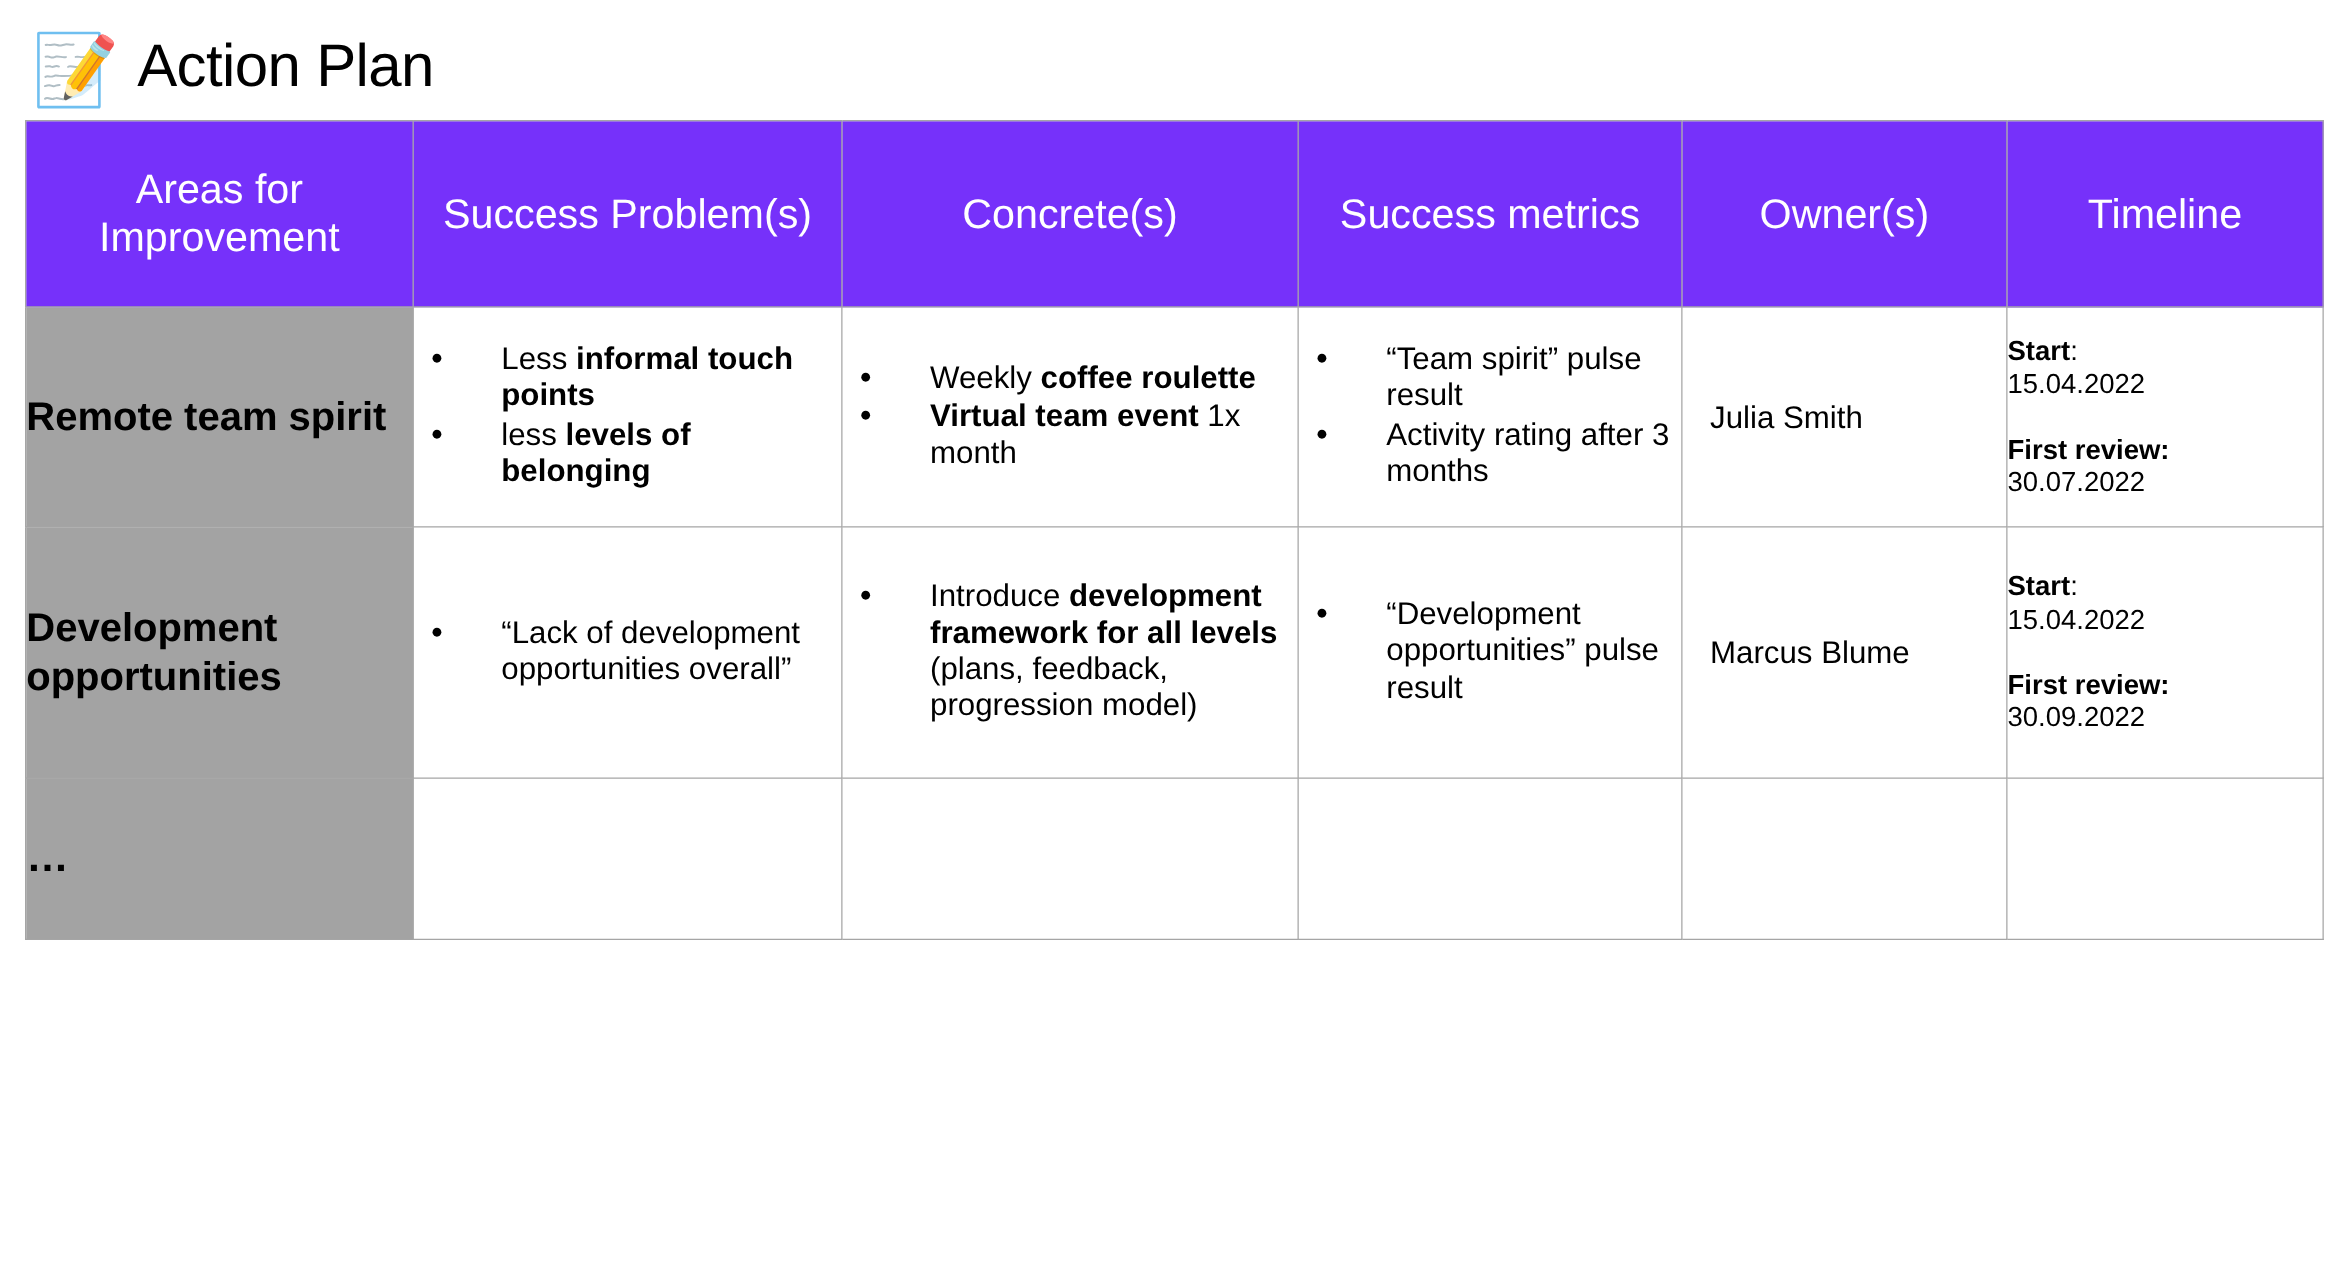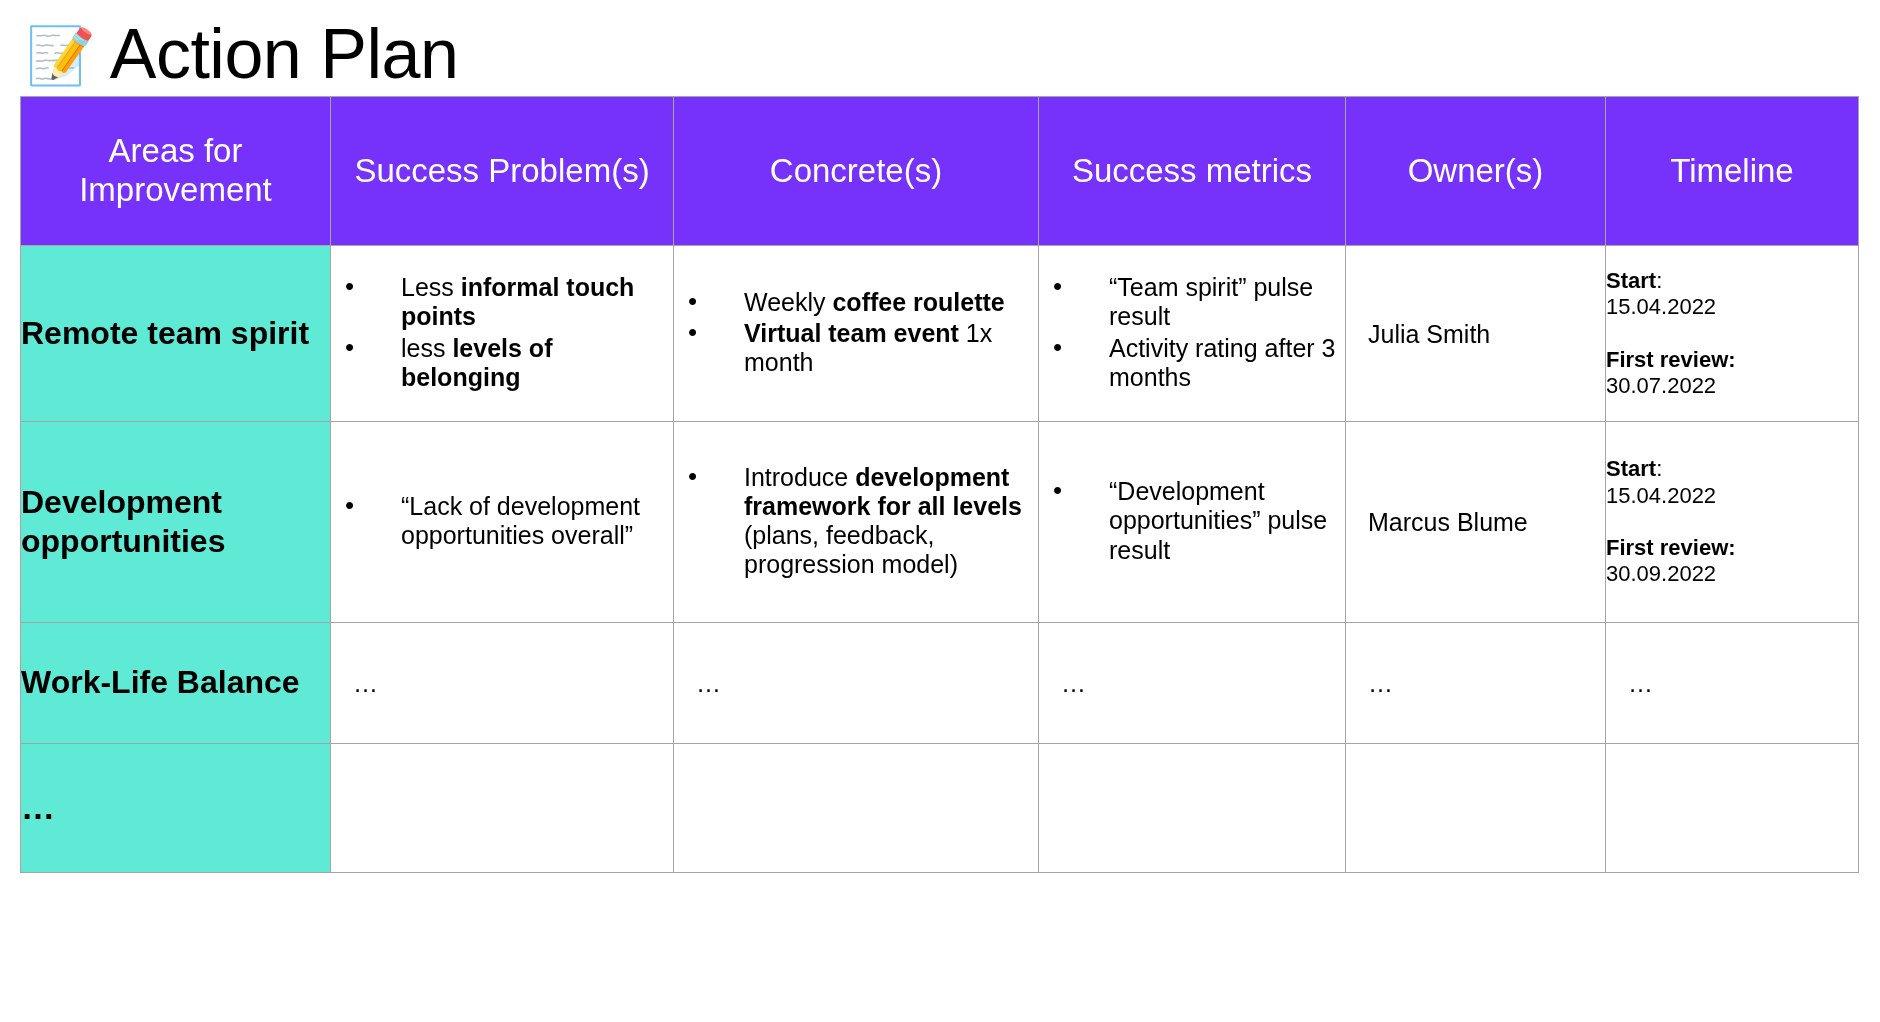--- a/index.html
+++ b/index.html
@@ -32,21 +32,21 @@
     box-sizing: border-box;
   }
   .title-emoji {
     font-size: 56px;
     line-height: 1;
     margin-right: 14px;
     position: relative;
     top: 2px;
   }
   .title-text {
-    font-size: 70px;
+    font-size: 48px;
     font-weight: 400;
     letter-spacing: -0.5px;
     line-height: 1;
     white-space: nowrap;
   }
 
   
   .table-wrap {
     padding: 0 22px 0 20px;
   }
@@ -79,21 +79,21 @@
     font-size: 33px;
     line-height: 1.18;
     text-align: center;
     height: 148px;
     border-color: #8f8f8f;
     padding: 4px 8px;
   }
 
   
   td.area-cell {
-    background: #5eead4;
+    background: #a3a3a3;
     font-weight: bold;
     font-size: 32px;
     line-height: 1.22;
     padding: 10px 20px;
     vertical-align: middle;
   }
   td.area-cell.dots {
     font-size: 34px;
     letter-spacing: 2px;
   }
@@ -247,28 +247,20 @@
               <span>15.04.2022</span>
             </div>
             <div class="tl-gap"></div>
             <div class="tl-block">
               <span class="tl-label">First review:</span><br>
               <span>30.09.2022</span>
             </div>
           </td>
         </tr>
 
-        <tr class="row-3">
-          <td class="area-cell">Work-Life Balance</td>
-          <td class="body-cell plain ellipsis">…</td>
-          <td class="body-cell plain ellipsis">…</td>
-          <td class="body-cell plain ellipsis">…</td>
-          <td class="body-cell plain ellipsis">…</td>
-          <td class="body-cell plain ellipsis">…</td>
-        </tr>
 
         <tr class="row-4">
           <td class="area-cell dots">…</td>
           <td class="body-cell plain"></td>
           <td class="body-cell plain"></td>
           <td class="body-cell plain"></td>
           <td class="body-cell plain"></td>
           <td class="body-cell plain"></td>
         </tr>
 

